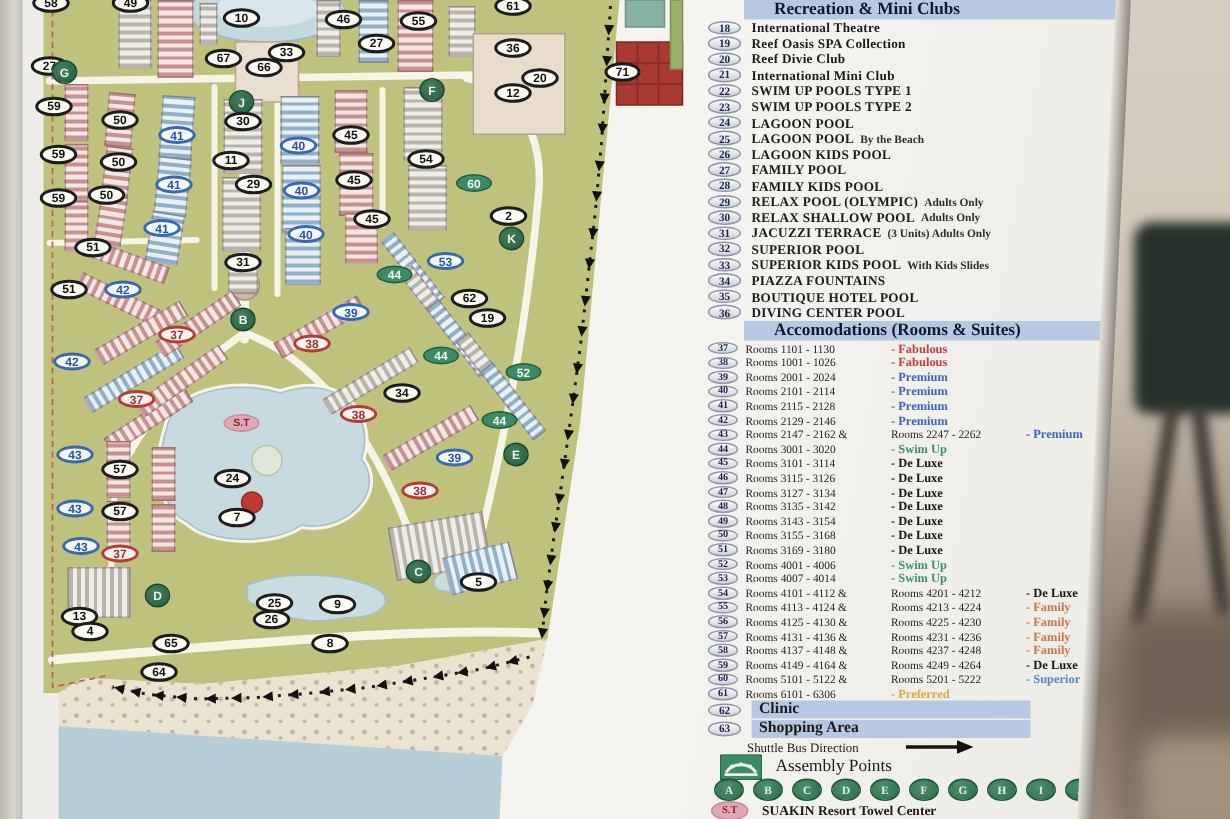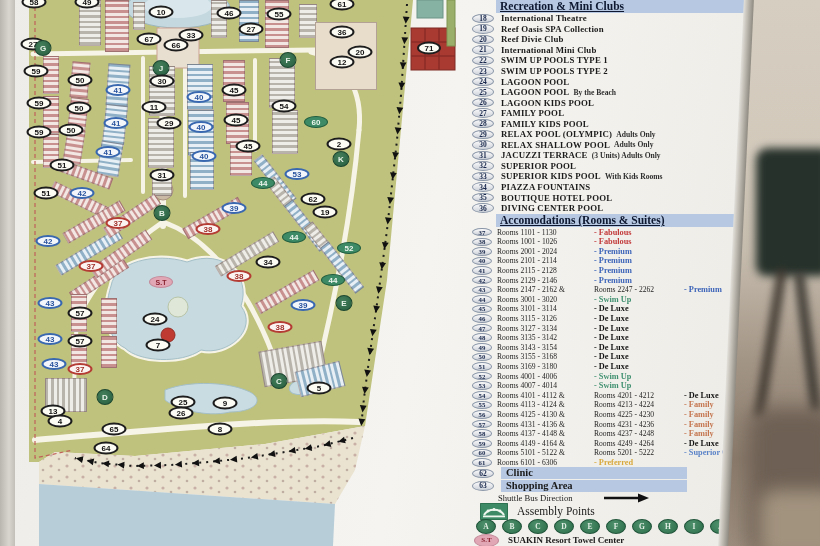--- a/index.html
+++ b/index.html
@@ -40,21 +40,21 @@
   .mk.b  {width:25px;height:12px;background:#f3f7fb;border:2px solid #3a68b0;color:#29539f;font-size:8px;}
   .mk.r  {width:25px;height:12px;background:#fbf3f2;border:2px solid #b43c34;color:#a02e28;font-size:8px;}
   .mk.g  {width:24px;height:12px;background:#3d8a66;border:1px solid #1f5c3e;color:#eef6ee;font-size:8px;}
   .mk.a  {width:17px;height:16px;border-radius:50%;background:radial-gradient(circle at 40% 35%,#447f5b,#265d3f);
           border:1px solid #1b4630;color:#e9f3e9;font-size:8px;}
   .mk.st {width:24px;height:12px;background:#e2a7b5;border:1px solid #c48b9b;color:#88202e;font-size:7px;}
   .mk.dot{width:15px;height:15px;background:#bf3a30;border:1px solid #962c24;}
   
   .legend{position:absolute;left:458px;top:0;width:300px;height:546px;color:#1b1b1b;}
   .sec-title{margin-left:38px;width:256px;background:#b7c9e2;font-size:11.5px;font-weight:bold;
-             color:#0e1830;padding:0 4px;height:13px;line-height:13px;box-sizing:border-box;text-decoration:underline;}
+             color:#0e1830;padding:0 20px;height:13px;line-height:13px;box-sizing:border-box;}
   .sec-title.second{margin-top:1px;}
   .rec-row{display:flex;align-items:center;height:10.55px;padding-left:14px;}
   .badge{flex:0 0 auto;width:22px;height:9.5px;border-radius:50%;
          background:linear-gradient(180deg,#fbfbfb,#ccd1d9);border:1px solid #8a96a8;
          color:#17264a;font-size:7.5px;font-weight:bold;display:flex;align-items:center;justify-content:center;
          margin-right:7px;box-sizing:border-box;text-align:right;}
   .rec-label{font-size:8.8px;font-weight:bold;letter-spacing:.2px;white-space:nowrap;}
   .rec-note{font-size:7.6px;font-weight:bold;color:#2e2e2e;margin-left:4px;white-space:nowrap;}
   .room-row{display:flex;align-items:center;height:9.6px;padding-left:14px;}
   .room-row .badge{width:20px;height:8.5px;font-size:6.8px;margin-right:5px;}
@@ -250,21 +250,21 @@
           <div class="mk p" style="left: 161px; top: 45px;">66</div>
           <div class="mk p" style="left: 176px; top: 35px;">33</div>
           <div class="mk p" style="left: 18px; top: 44px;">27</div>
           <div class="mk p" style="left: 214px; top: 13px;">46</div>
           <div class="mk p" style="left: 264px; top: 14px;">55</div>
           <div class="mk p" style="left: 236px; top: 29px;">27</div>
           <div class="mk p" style="left: 327px; top: 4px;">61</div>
           <div class="mk p" style="left: 327px; top: 32px;">36</div>
           <div class="mk p" style="left: 345px; top: 52px;">20</div>
           <div class="mk p" style="left: 327px; top: 62px;">12</div>
-          <div class="mk p71" style="left: 414px; top: 48px; text-align: center;">71</div>
+          <div class="mk p71" style="left: 400px; top: 48px; text-align: center;">71</div>
           <div class="mk a" style="left: 28px; top: 48px;">G</div>
           <div class="mk a" style="left: 146px; top: 68px;">J</div>
           <div class="mk a" style="left: 273px; top: 60px;">F</div>
           <div class="mk p" style="left: 21px; top: 71px;">59</div>
           <div class="mk p" style="left: 65px; top: 80px;">50</div>
           <div class="mk p" style="left: 147px; top: 81px;">30</div>
           <div class="mk b" style="left: 103px; top: 90px;">41</div>
           <div class="mk b" style="left: 184px; top: 97px;">40</div>
           <div class="mk p" style="left: 219px; top: 90px;">45</div>
           <div class="mk p" style="left: 24px; top: 103px;">59</div>
@@ -418,21 +418,21 @@
 
   <div class="rec-row">
     <span class="badge">32</span>
     <span class="rec-label">SUPERIOR POOL</span>
 
   </div>
 
   <div class="rec-row">
     <span class="badge">33</span>
     <span class="rec-label">SUPERIOR KIDS POOL</span>
-    <span class="rec-note">With Kids Rooms</span>
+    <span class="rec-note">With Kids Slides</span>
   </div>
 
   <div class="rec-row">
     <span class="badge">34</span>
     <span class="rec-label">PIAZZA FOUNTAINS</span>
 
   </div>
 
   <div class="rec-row">
     <span class="badge">35</span>

